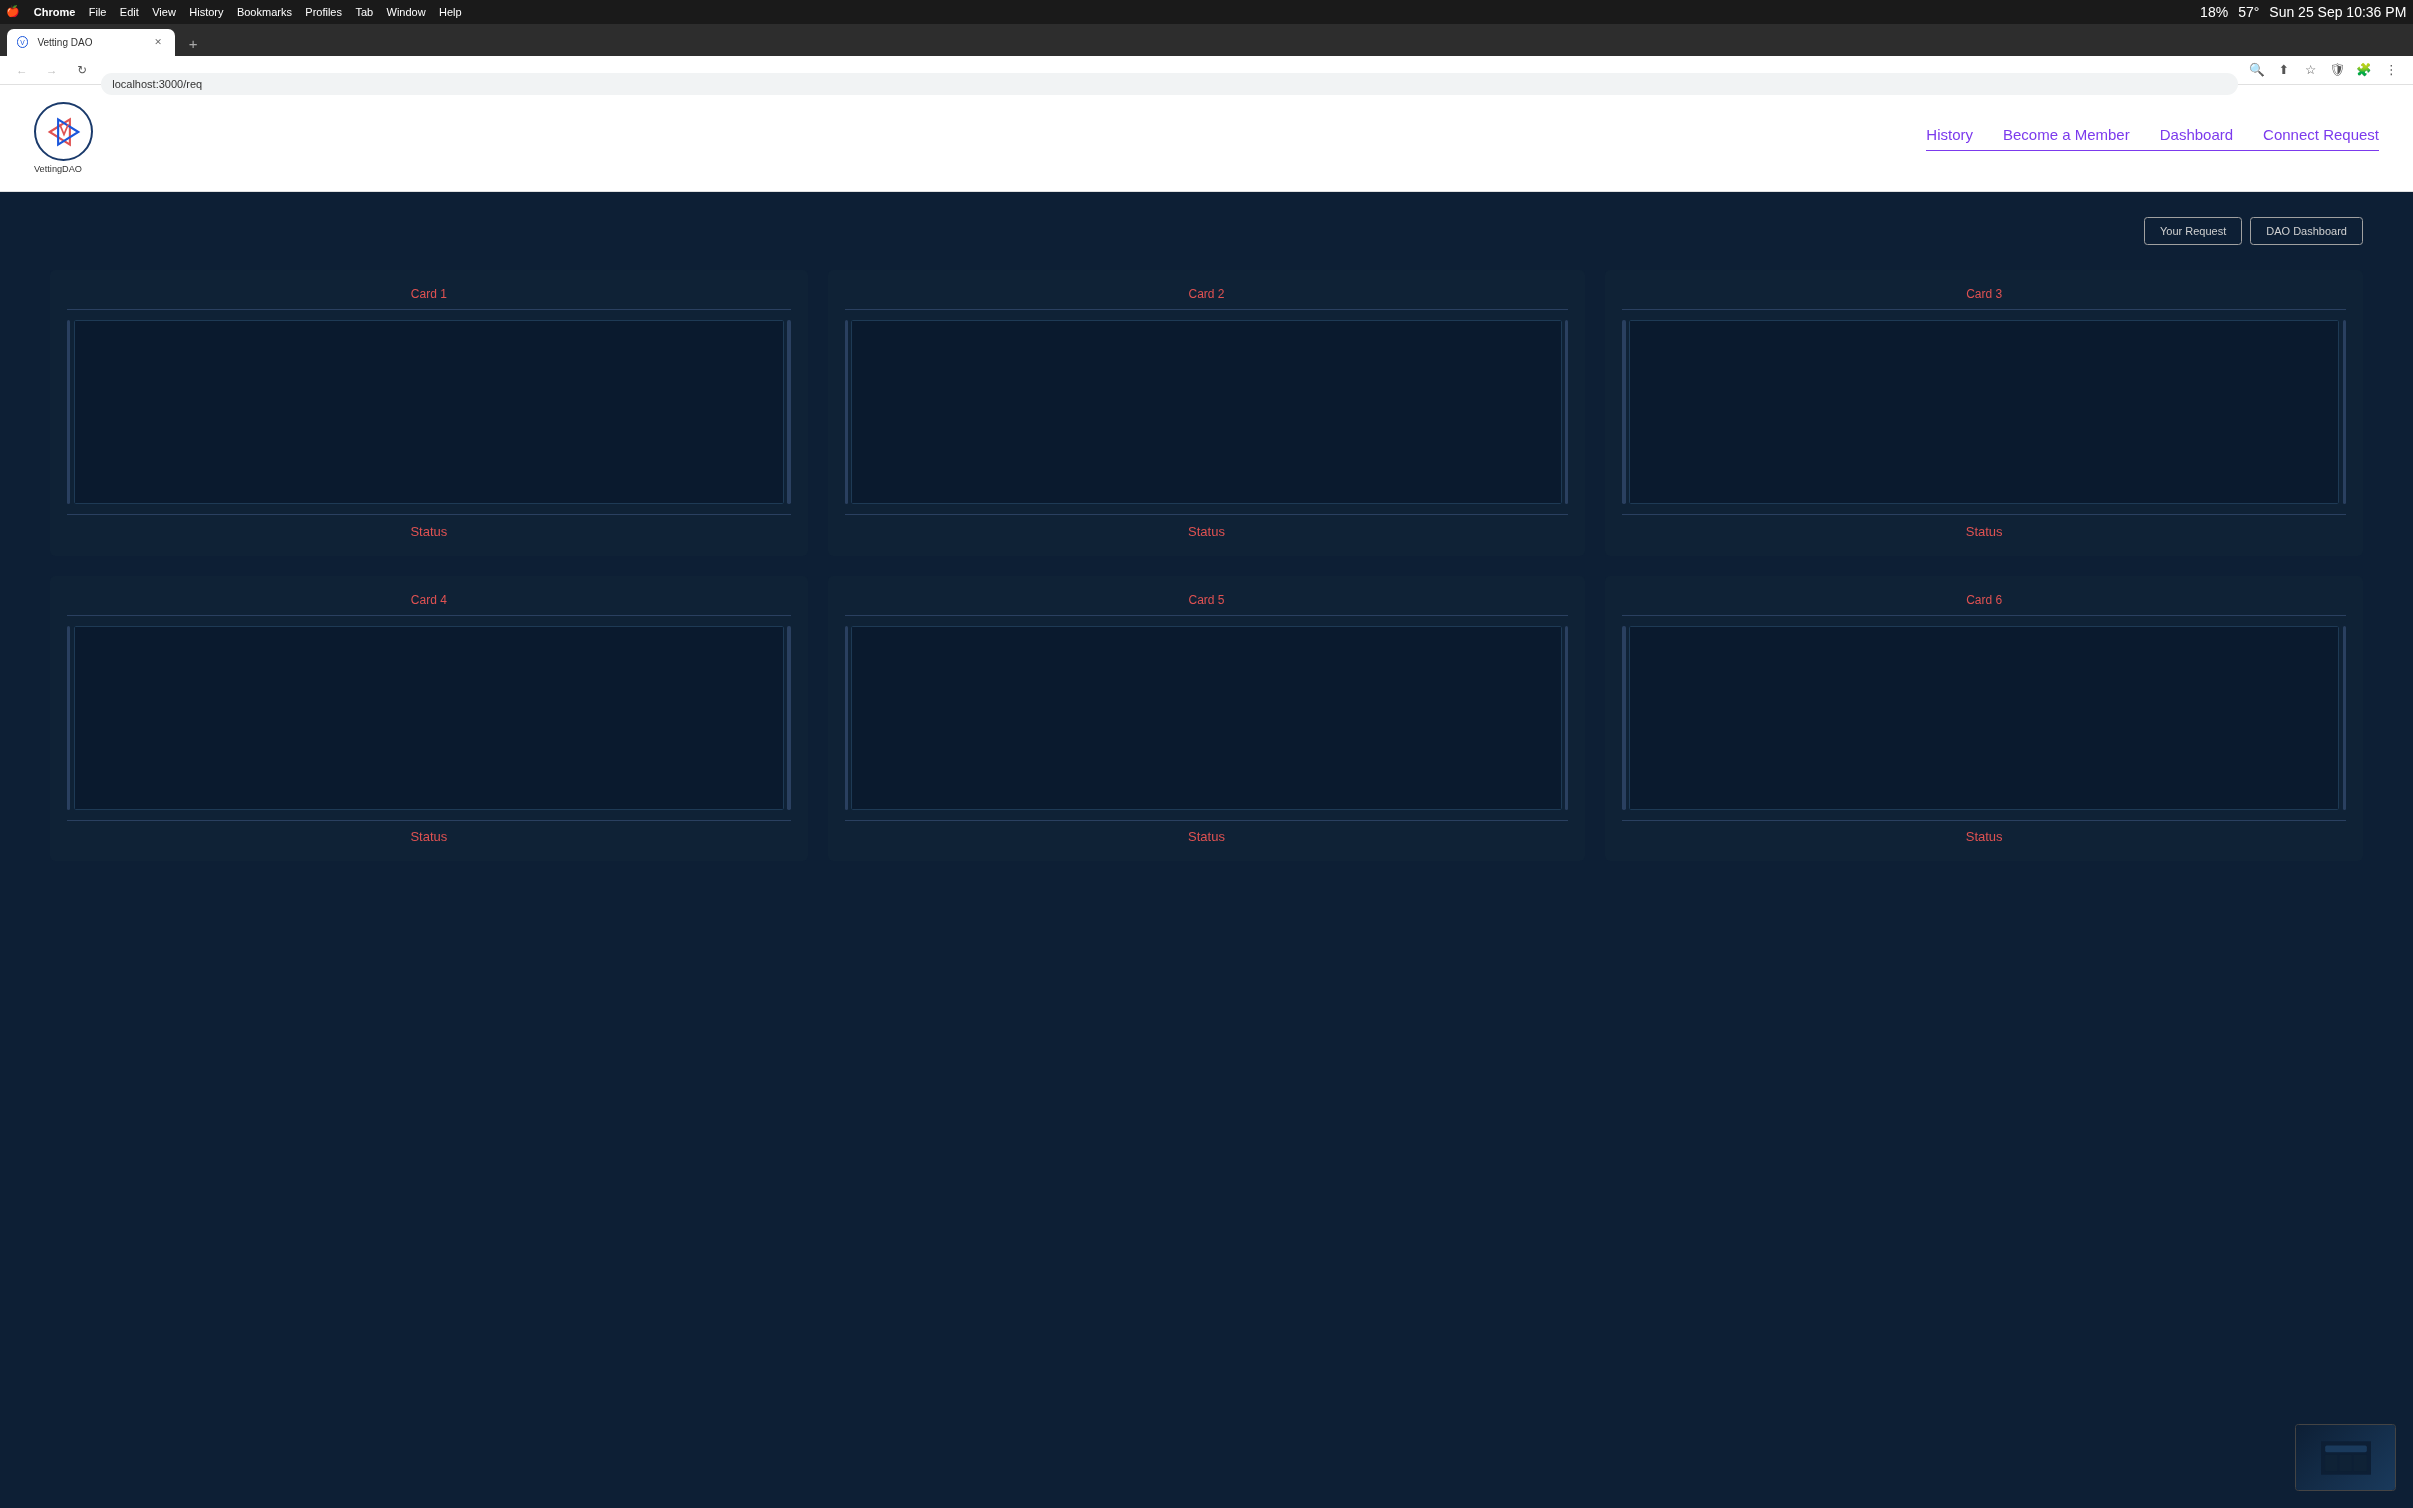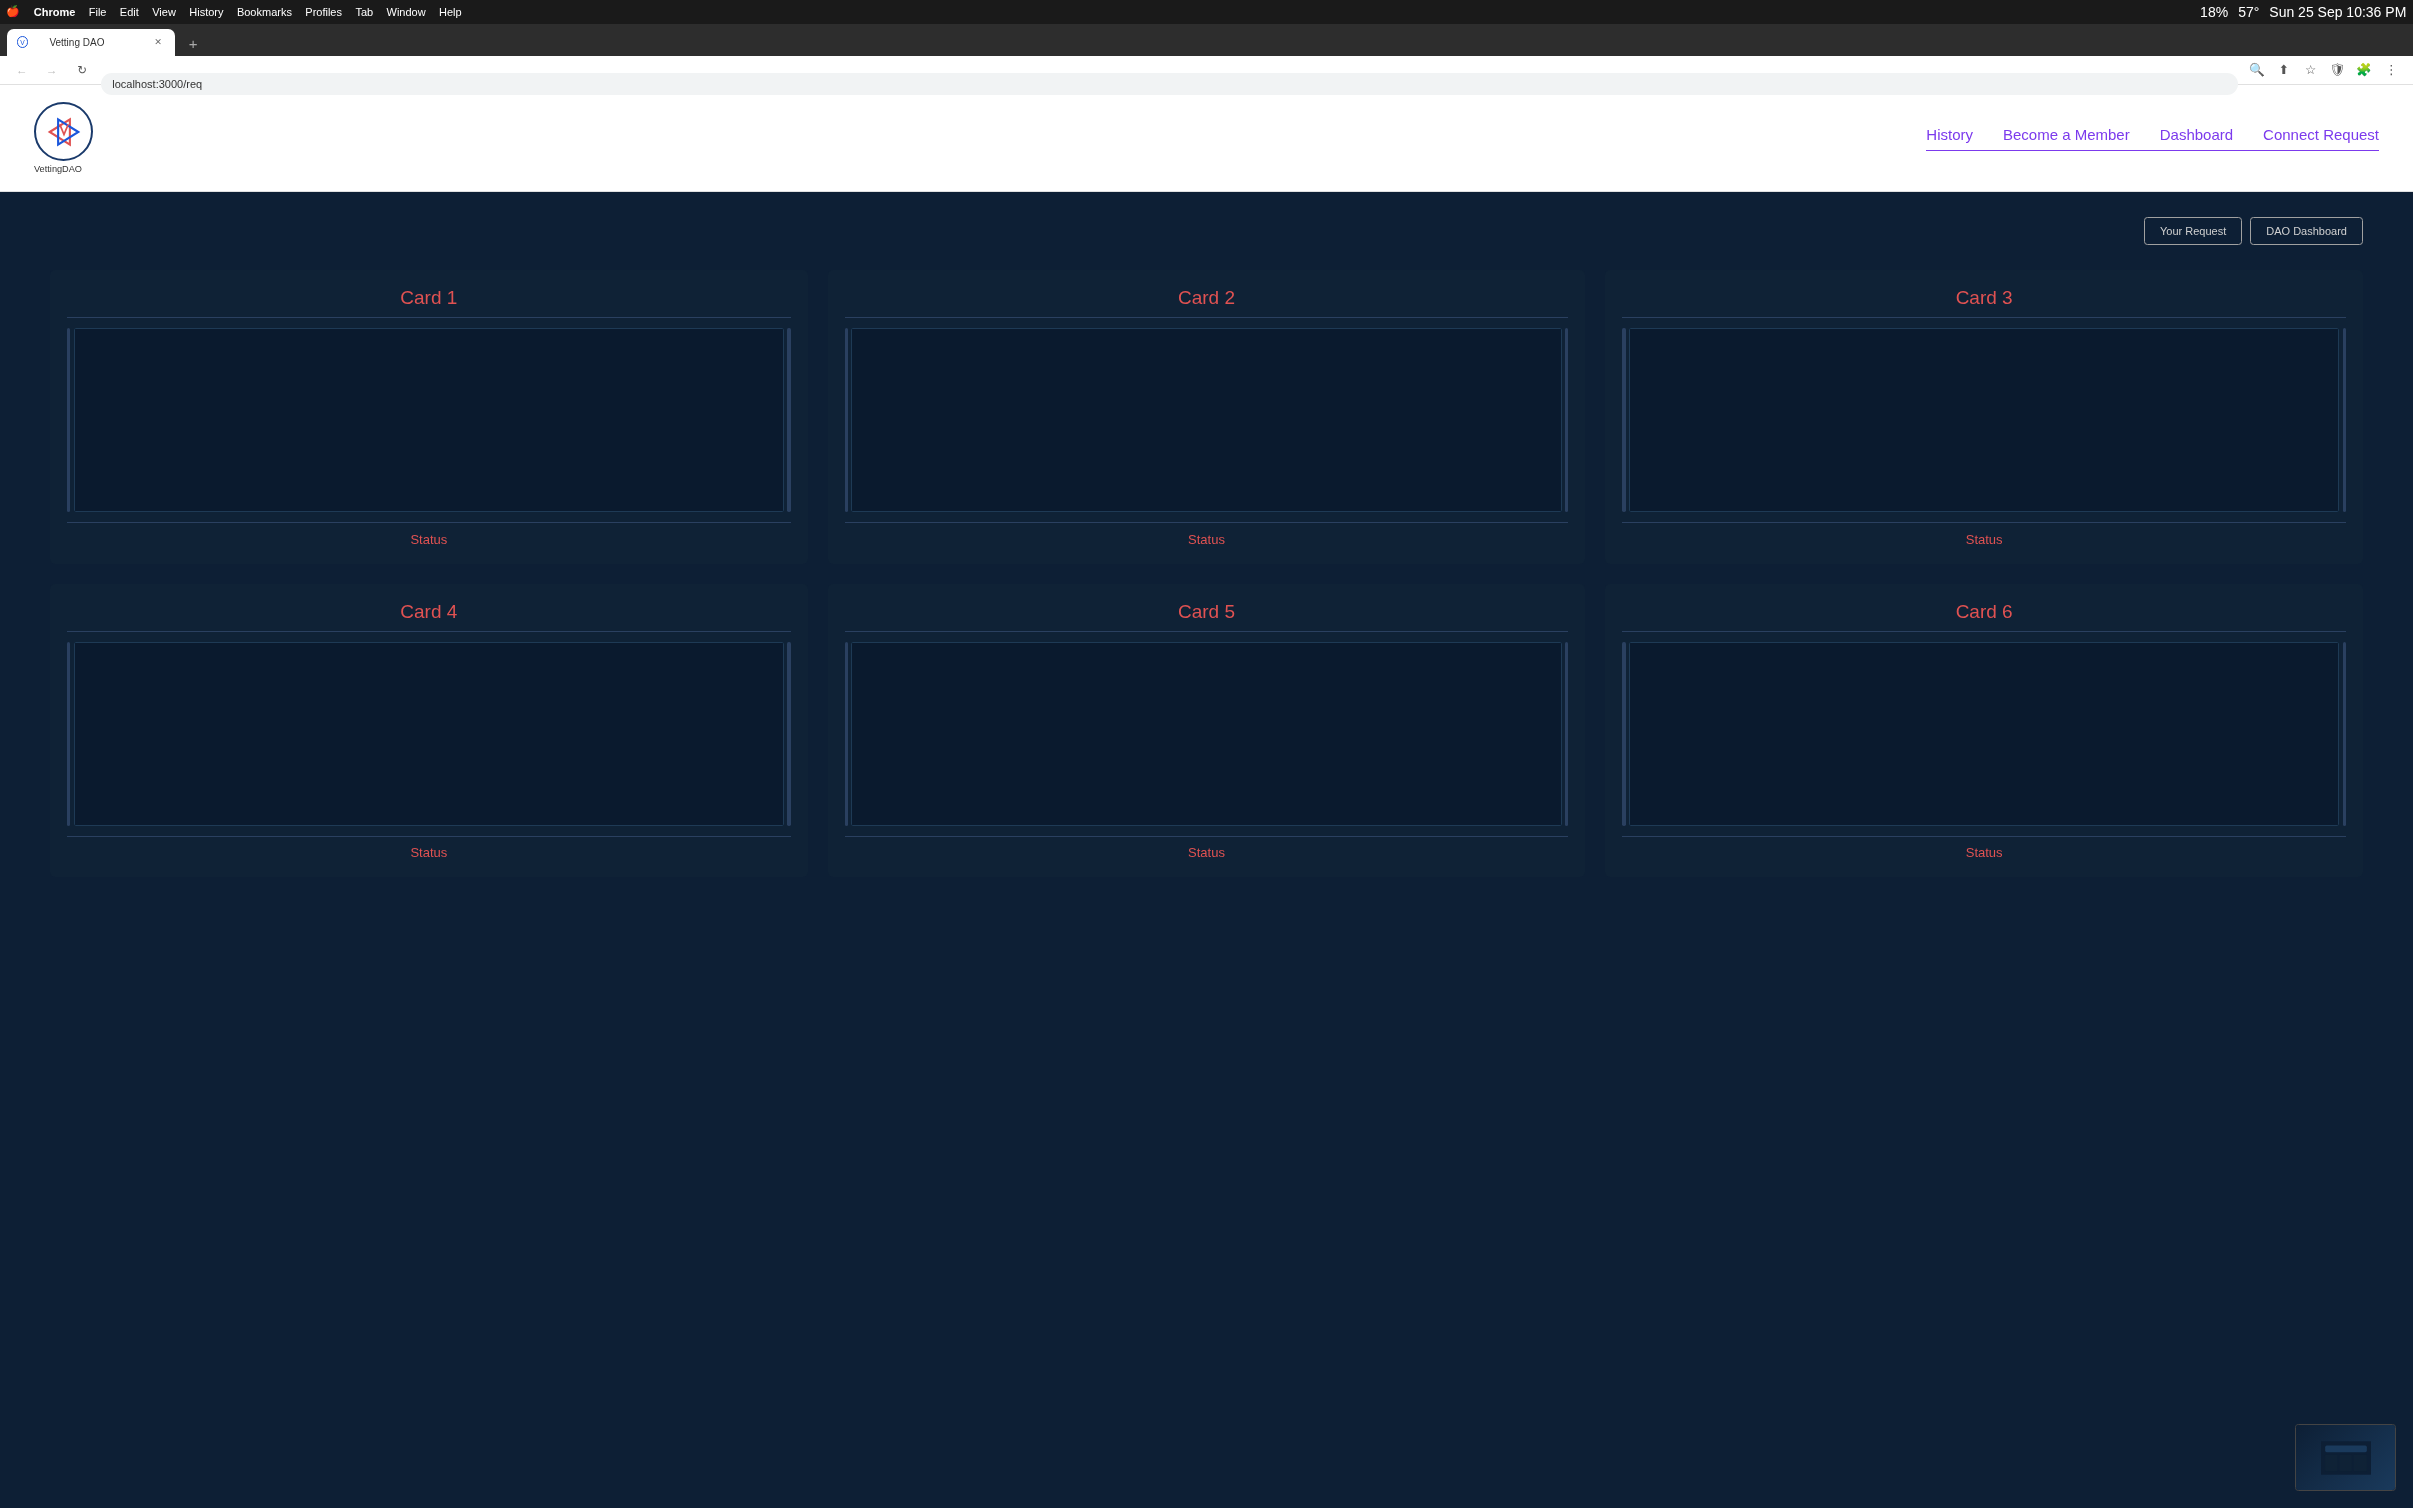--- a/index.html
+++ b/index.html
@@ -55,21 +55,21 @@
       right: 0;
       z-index: 999;
     }
     .chrome-tab {
       background: #fff;
       border-radius: 6.7px 6.7px 0 0;
       height: 27px;
       display: flex;
       align-items: center;
       padding: 0 10px;
-      gap: 21px;
+      gap: 9px;
       min-width: 168px;
       max-width: 201px;
       font-size: 10px;
       color: #333;
     }
     .tab-favicon {
       width: 11.7px;
       height: 11.7px;
       border: 1.3px solid #1a56db;
       border-radius: 50%;
@@ -251,21 +251,21 @@
     .card {
       background: #0f2236;
       border-radius: 5px;
       padding: 17px;
       display: flex;
       flex-direction: column;
       gap: 10px;
     }
     .card-title {
       color: #e05252;
-      font-size: 19px;
+      font-size: 12px;
       text-align: center;
       padding-bottom: 8.4px;
       border-bottom: 0.8px solid #2a4060;
     }
     .card-image-area {
       display: flex;
       gap: 3.4px;
       height: 184px;
     }
     .card-img-left {

